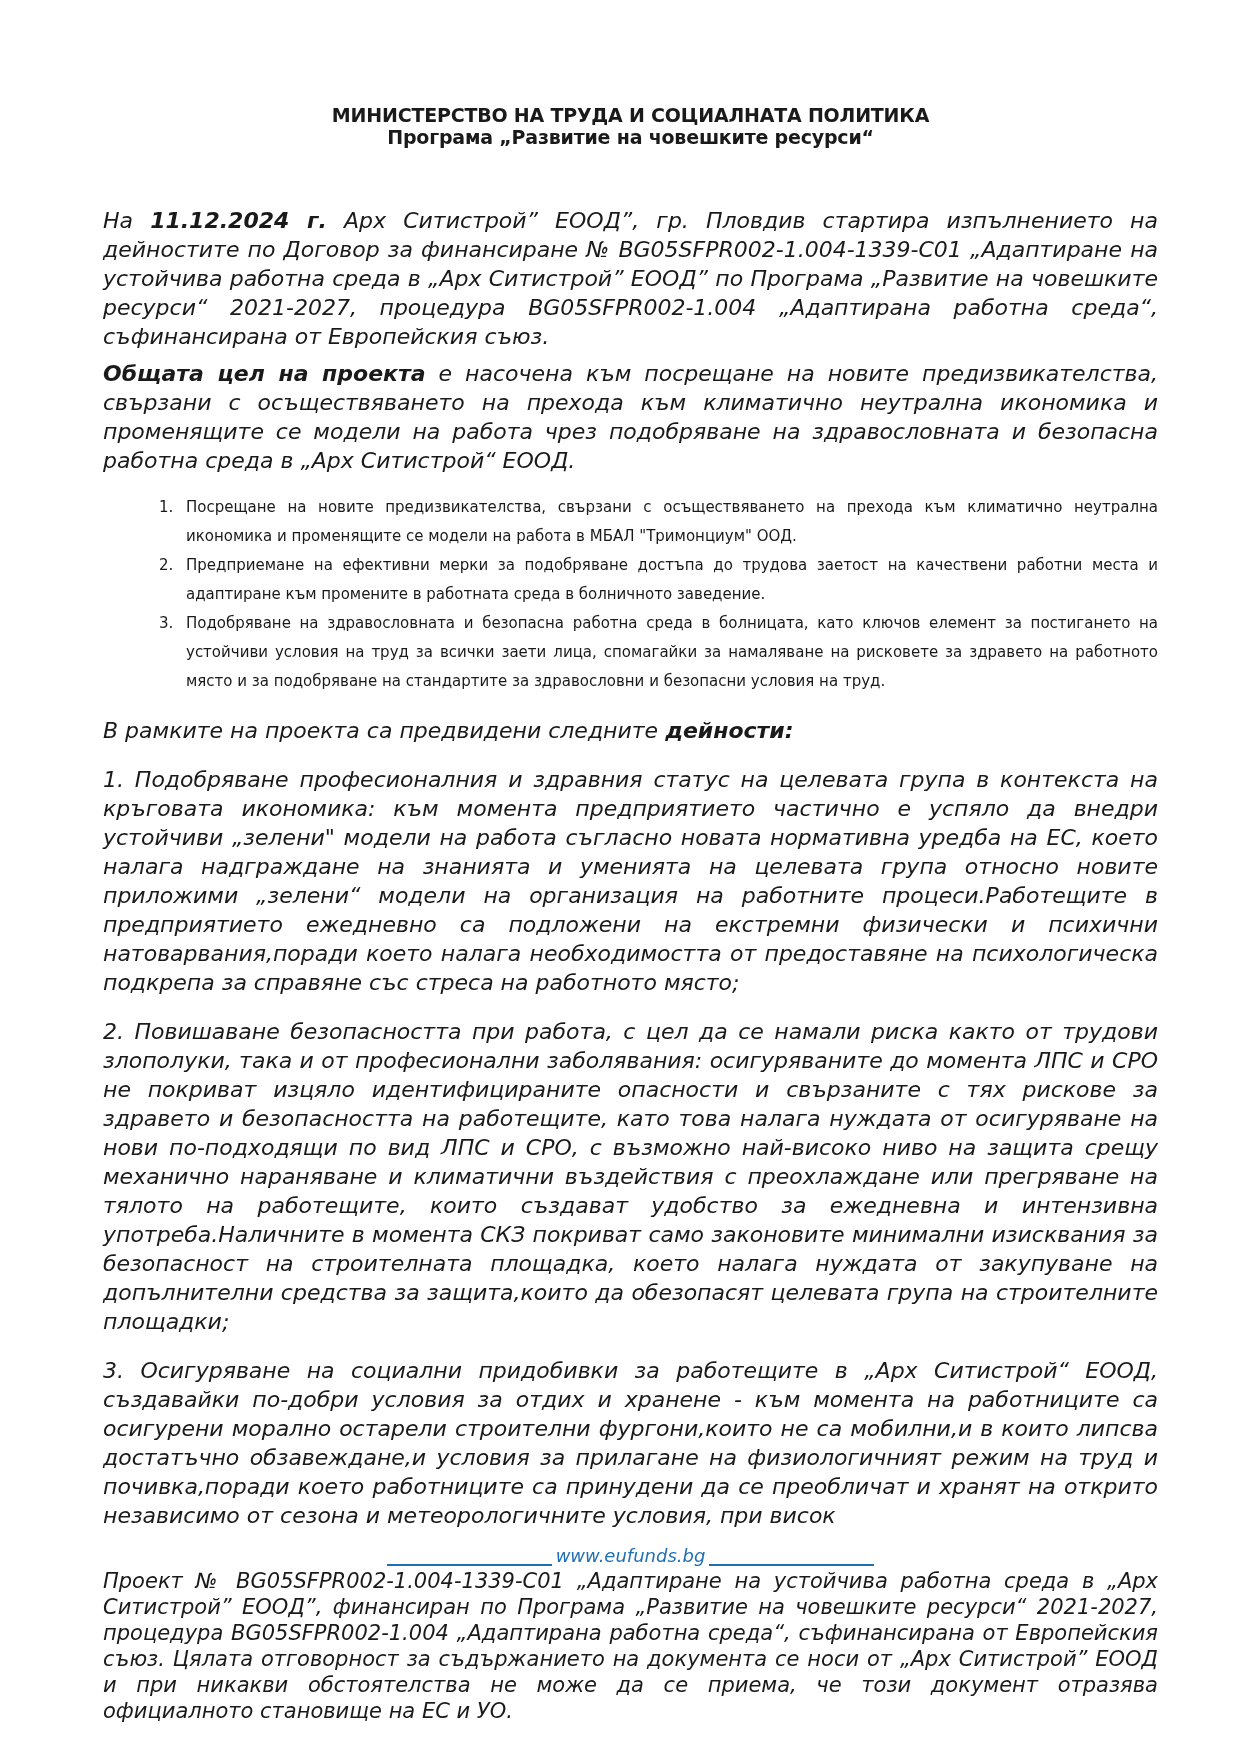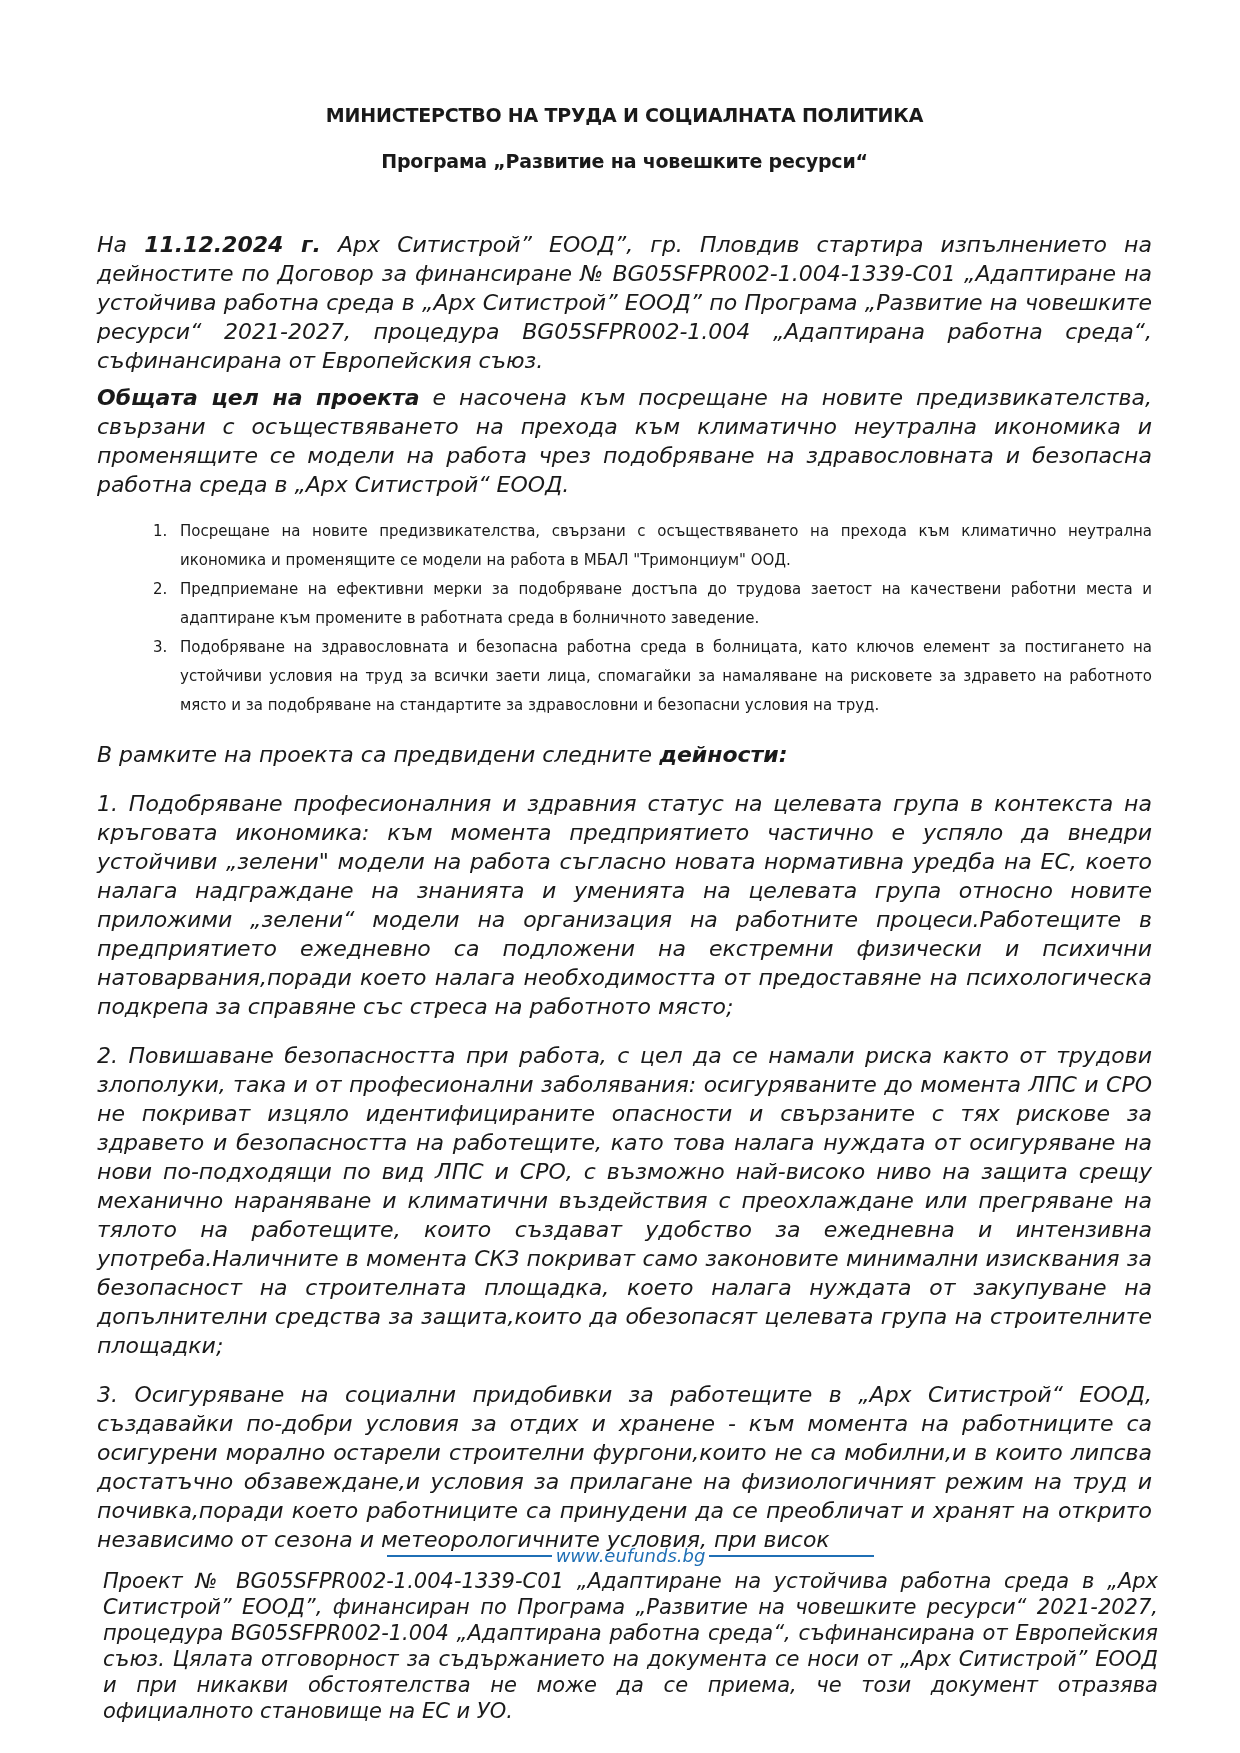--- a/index.html
+++ b/index.html
@@ -1,32 +1,32 @@
 <!DOCTYPE html>
 <html><head>
 <meta charset="utf-8">
 <style>
   html, body { margin: 0; padding: 0; background: #ffffff; }
   body { width: 1240px; height: 1753px; position: relative; overflow: hidden;
          font-family: "DejaVu Sans", sans-serif; color: #1a1a1a; }
-  .page { position: absolute; left: 97px; top: 100px; width: 1055px; }
+  .page { position: absolute; left: 103px; top: 100px; width: 1055px; }
   .title { text-align: center; font-weight: bold; font-size: 19px; margin: 0; letter-spacing: -0.2px; }
   .title.t1 { margin-top: 4px; }
-  .title.t2 { margin-top: 24px; }
+  .title.t2 { }
   p { margin: 0; font-size: 22px; line-height: 29px; text-align: justify; font-style: italic; }
   .intro { margin-top: 58px; }
   .goal { margin-top: 8px; }
   .spec { margin-top: 20px; }
   ol { margin: 18px 0 0 0; padding: 0 0 0 75px; font-size: 15px; line-height: 29px; }
   ol li { text-align: justify; padding-left: 8px; }
   .acts-intro { margin-top: 20px; }
   .activity { margin-top: 20px; }
   b { font-weight: bold; }
   .footer { position: absolute; left: 103px; top: 1545px; width: 1055px; }
-  .footer-link-row { display: flex; align-items: center; justify-content: center; gap: 4px; }
+  .footer-link-row { display: flex; align-items: flex-end; justify-content: center; gap: 4px; }
   .footer-line { width: 165px; height: 2px; background: #1f6fb5; }
   .footer-link { color: #1f6fb5; font-style: italic; font-size: 18px; text-decoration: none; }
   .footer-text { margin-top: 2px; font-style: italic; font-size: 21px; line-height: 26px; text-align: justify; }
 </style>
 </head>
 <body>
 
 <div class="page">
   <h1 class="title t1">МИНИСТЕРСТВО НА ТРУДА И СОЦИАЛНАТА ПОЛИТИКА</h1>
   <h2 class="title t2">Програма „Развитие на човешките ресурси“</h2>

